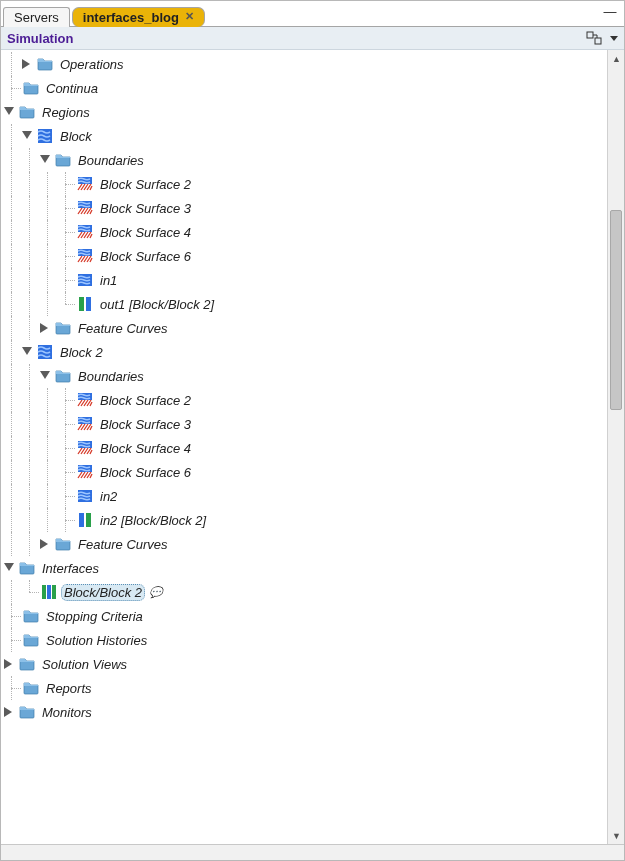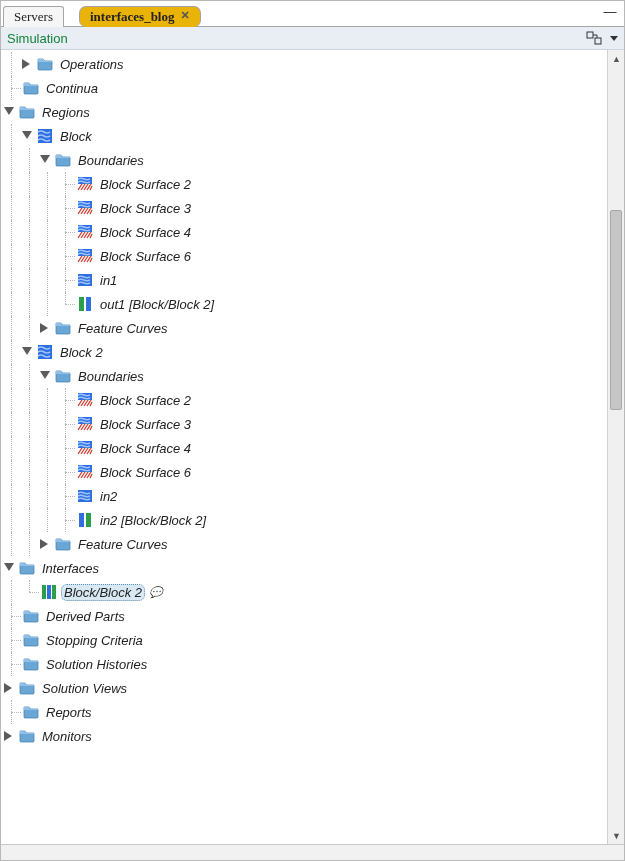--- a/index.html
+++ b/index.html
@@ -31,30 +31,29 @@
     background: #fff;
     border-bottom: 1px solid #a5a5a5;
     height: 26px;
     padding-left: 2px;
     position: relative;
   }
   .tab {
     padding: 2px 10px 2px 10px;
     border: 1px solid #a5a5a5;
     border-bottom: none;
-    margin-right: 15px;
+    margin-right: 2px;
     background: #f6f6f6;
     position: relative;
     top: 1px;
     border-radius: 3px 3px 0 0;
     display: flex;
     align-items: flex-start;
     gap: 6px;
     cursor: pointer;
-    font-family: Liberation Serif, serif;
   }
   .tab.active {
     background: #eab308;
     font-weight: 600;
     border-radius: 7px;
   }
   .tab .close-x { font-size: 11px; color: #555; }
   .minimize {
     position: absolute;
     right: 6px;
@@ -66,21 +65,21 @@
 
   
   .section-header {
     background: #e8eef3;
     border-bottom: 1px solid #cdd6de;
     padding: 3px 6px;
     display: flex;
     align-items: center;
     justify-content: space-between;
   }
-  .section-header .title { color: #15803d; }
+  .section-header .title { color: #4c1d95; font-weight: bold; }
   .section-header .actions { display: flex; align-items: center; gap: 4px; }
   .dropdown-triangle {
     width: 0; height: 0;
     border-left: 4px solid transparent;
     border-right: 4px solid transparent;
     border-top: 5px solid #333;
     display: inline-block;
   }
 
   
@@ -570,29 +569,20 @@
         <span class="annotation-bubble">💬</span>
       </div>
 
       <div class="row">
         <span class="indent tee"></span>
         <span class="icon">
             <svg width="16" height="16">
               <use href="#i-folder"></use>
             </svg>
           </span>
-        <span class="label">Derived Parts</span>
-      </div>
-      <div class="row">
-        <span class="indent tee"></span>
-        <span class="icon">
-            <svg width="16" height="16">
-              <use href="#i-folder"></use>
-            </svg>
-          </span>
         <span class="label">Stopping Criteria</span>
       </div>
       <div class="row">
         <span class="indent tee"></span>
         <span class="icon">
             <svg width="16" height="16">
               <use href="#i-folder"></use>
             </svg>
           </span>
         <span class="label">Solution Histories</span>

